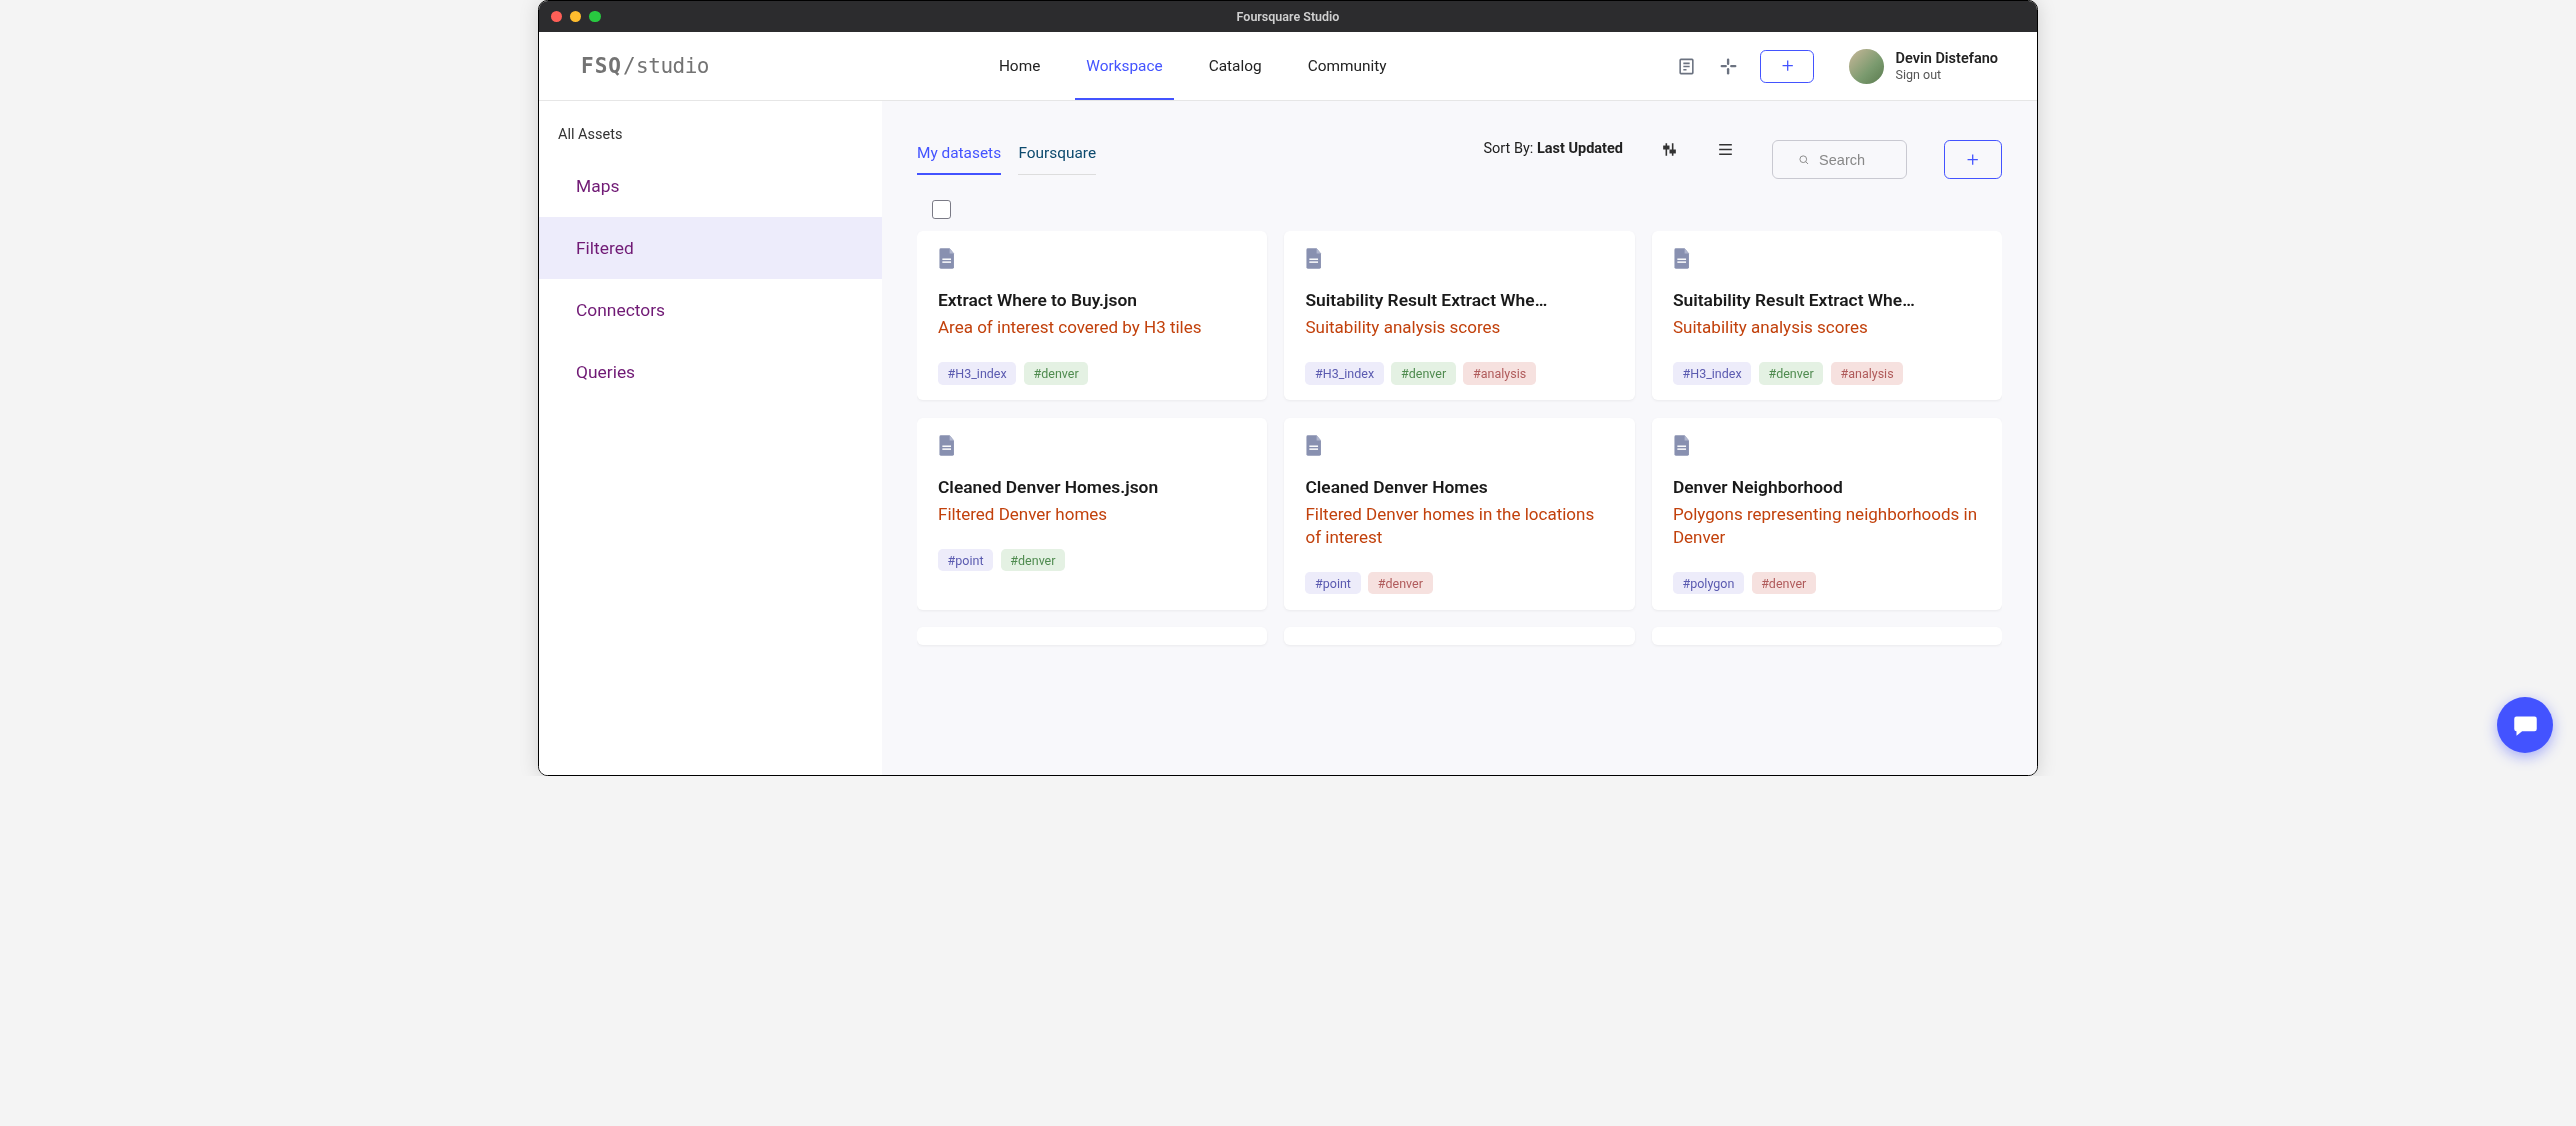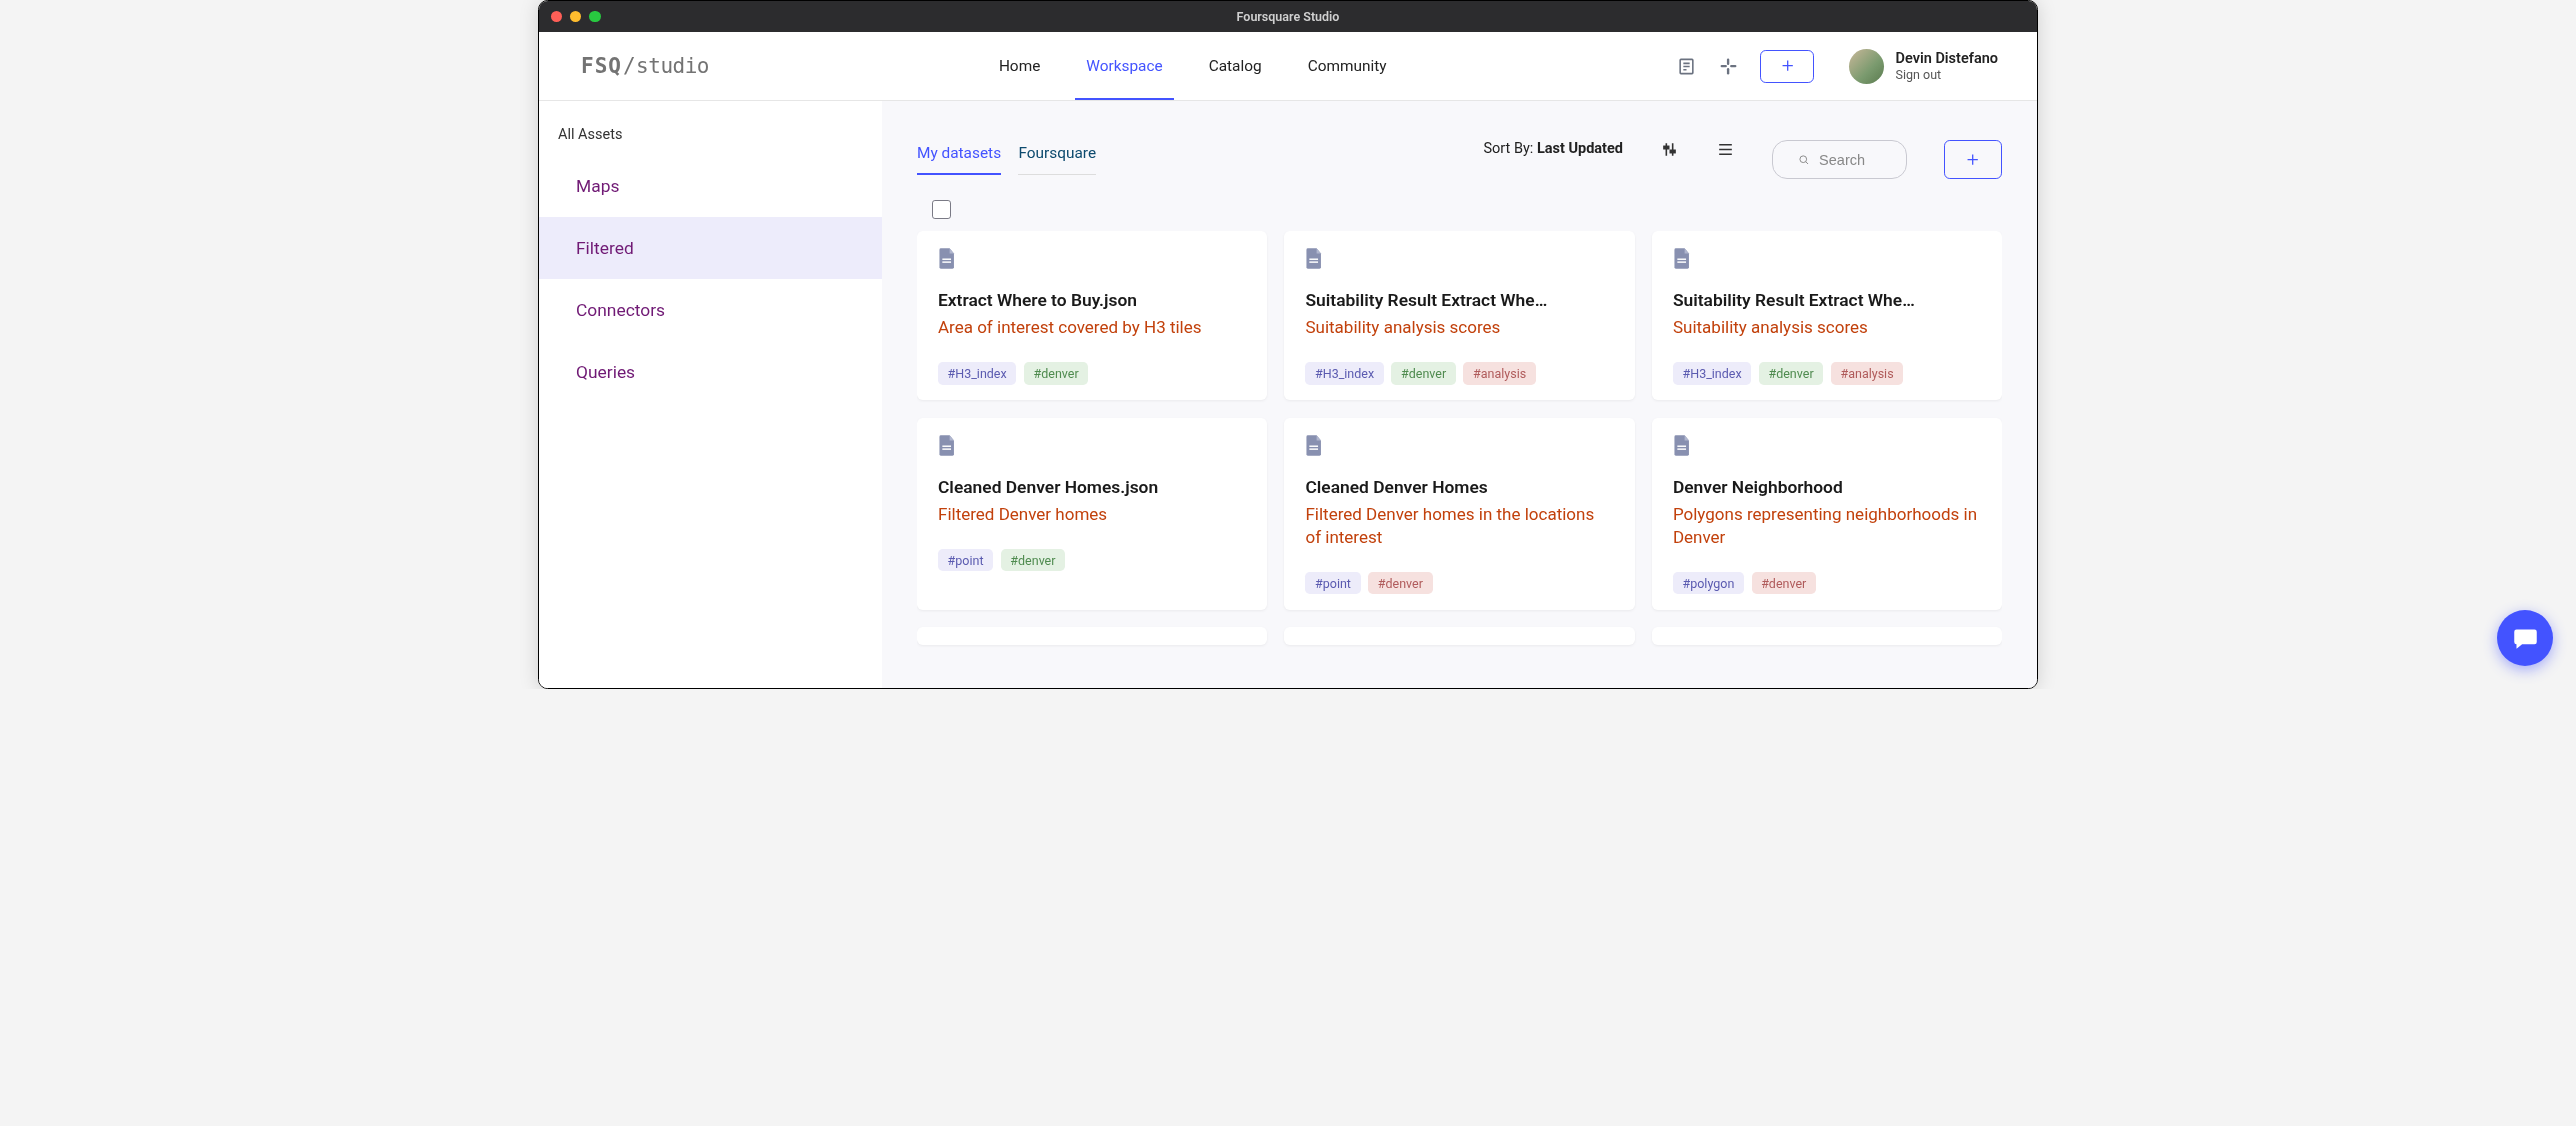--- a/index.html
+++ b/index.html
@@ -1,20 +1,20 @@
 <!DOCTYPE html>
 <html><head>
 <meta charset="utf-8">
 <style>
 * { margin: 0; padding: 0; box-sizing: border-box; }
 body { font-family: -apple-system, BlinkMacSystemFont, "Segoe UI", Roboto, sans-serif; background: #f4f4f4; }
 
 .window {
   width: 1500px;
-  height: 689px;
+  height: 776px;
   background: #fff;
   border-radius: 9.6px;
   overflow: hidden;
   box-shadow: 0 1.9px 19px rgba(0,0,0,0.15);
   margin: 0 auto;
   display: flex;
   flex-direction: column;
   border: 1px solid #000;
 }
 
@@ -93,21 +93,21 @@
 .subtab { padding: 0 0 13.5px; font-size:15.4px; color:#0c4a6e; cursor:pointer; position:relative; }
 .subtab.active { color:#4353ff; }
 .subtab.active::after { content:""; position:absolute; bottom:0; left:0; right:0; height:1.9px; background:#4353ff; }
 .subtab.underline::after { content:""; position:absolute; bottom:0; left:0; right:0; height:1px; background:#ddd; }
 
 .tools-right { display:flex; align-items:flex-start; gap:37px; }
 .sortby { font-size:14.5px; color:#222; }
 .sortby .label { color:#222; }
 .sortby .value { font-weight:700; }
 .tool-icon { width:19px; height:19px; color:#333; cursor:pointer; display:flex; align-items:center; justify-content:center; }
-.searchbox { display:flex; align-items:center; gap:9.6px; border:1px solid #c9c9d1; border-radius:15px; width:135px; height:39px; padding:0 25px; }
+.searchbox { display:flex; align-items:center; gap:9.6px; border:1px solid #c9c9d1; border-radius:6px; width:135px; height:39px; padding:0 25px; }
 .searchbox input { border:none; outline:none; width:100%; font-size:14.5px; color:#555; background:transparent; }
 .searchbox input::placeholder { color:#888; }
 .plus-btn-sm { width:58px; height:39px; border:1.4px solid #4353ff; border-radius:5.8px; display:flex; align-items:center; justify-content:center; color:#4353ff; cursor:pointer; font-size:19px; font-weight:300; }
 
 .selectall-row { padding: 3.9px 15.4px 11.6px; }
 .checkbox { width:19px; height:19px; border:1.9px solid #7a7a85; border-radius:2.9px; cursor:pointer; background:#fff; }
 
 .cards-grid { display:grid; grid-template-columns: repeat(3, 1fr); gap: 17.4px; overflow-y:auto; padding-bottom: 29px;}
 .card { background:#fff; border-radius:5.8px; padding: 17.4px 21px 15.4px; box-shadow: 0 1px 2.9px rgba(0,0,0,0.06); }
 .card-icon { width:17.4px; height:21px; color:#8890b0; margin-bottom: 21px; }

